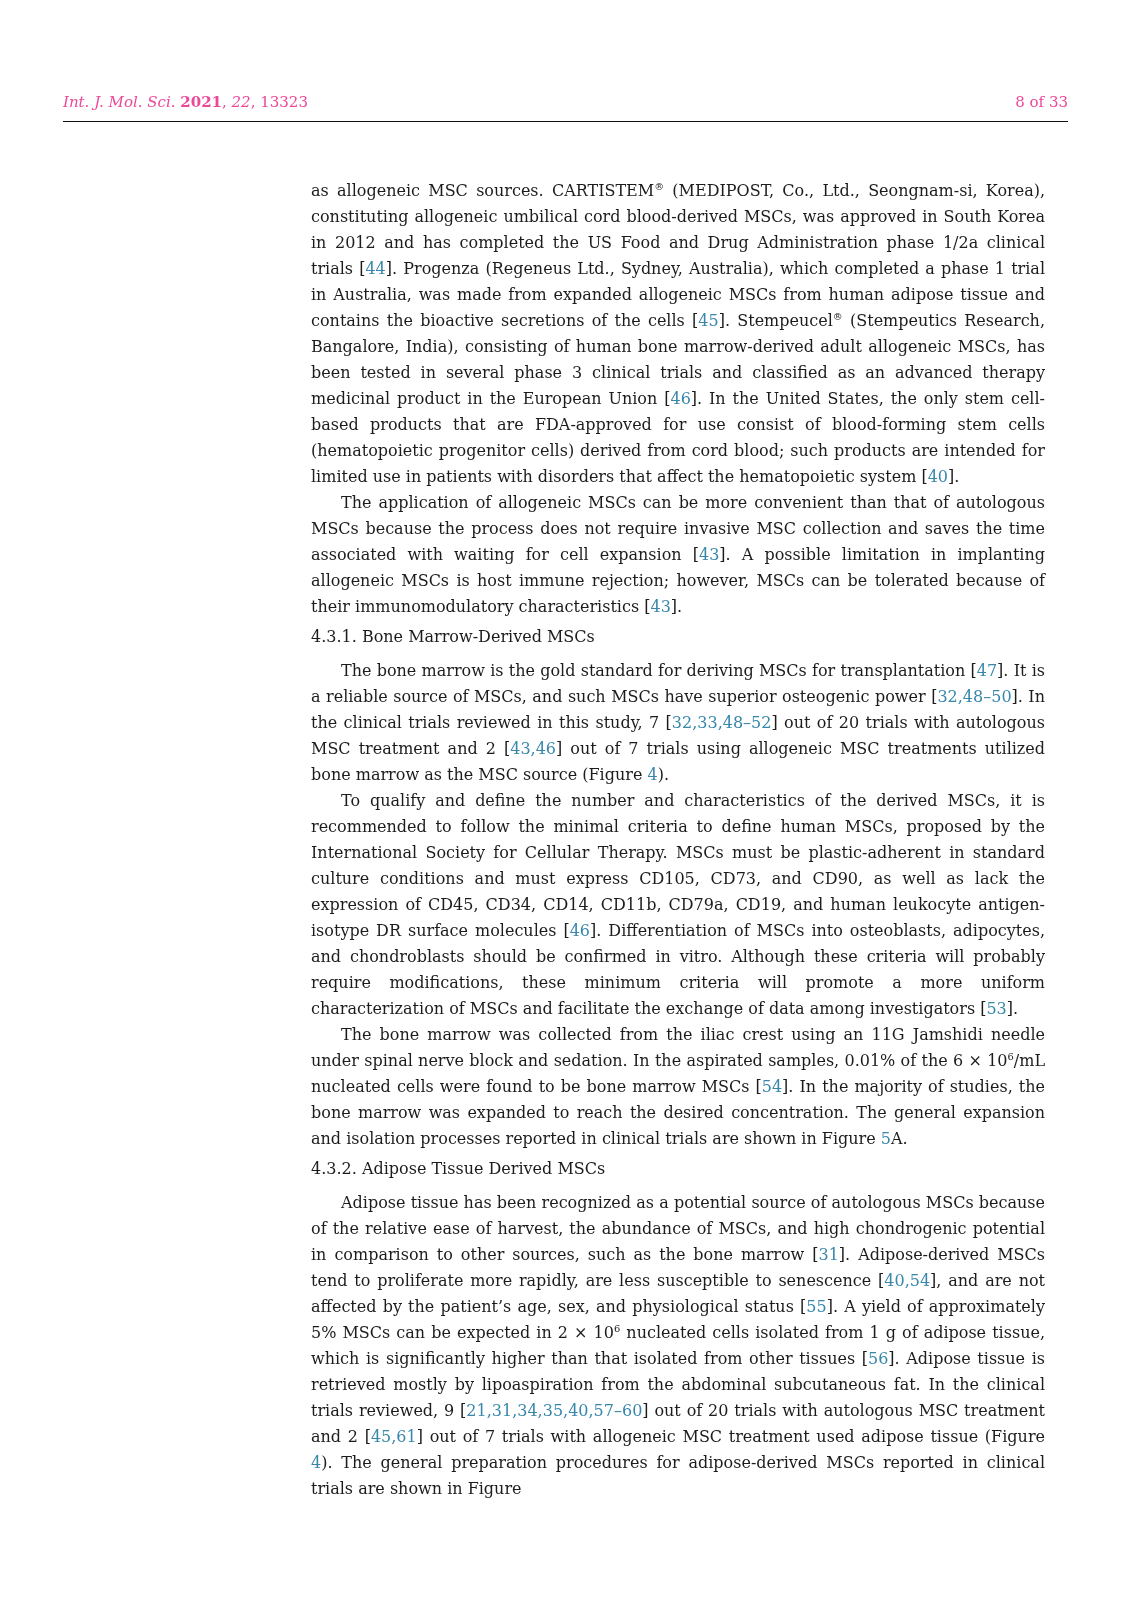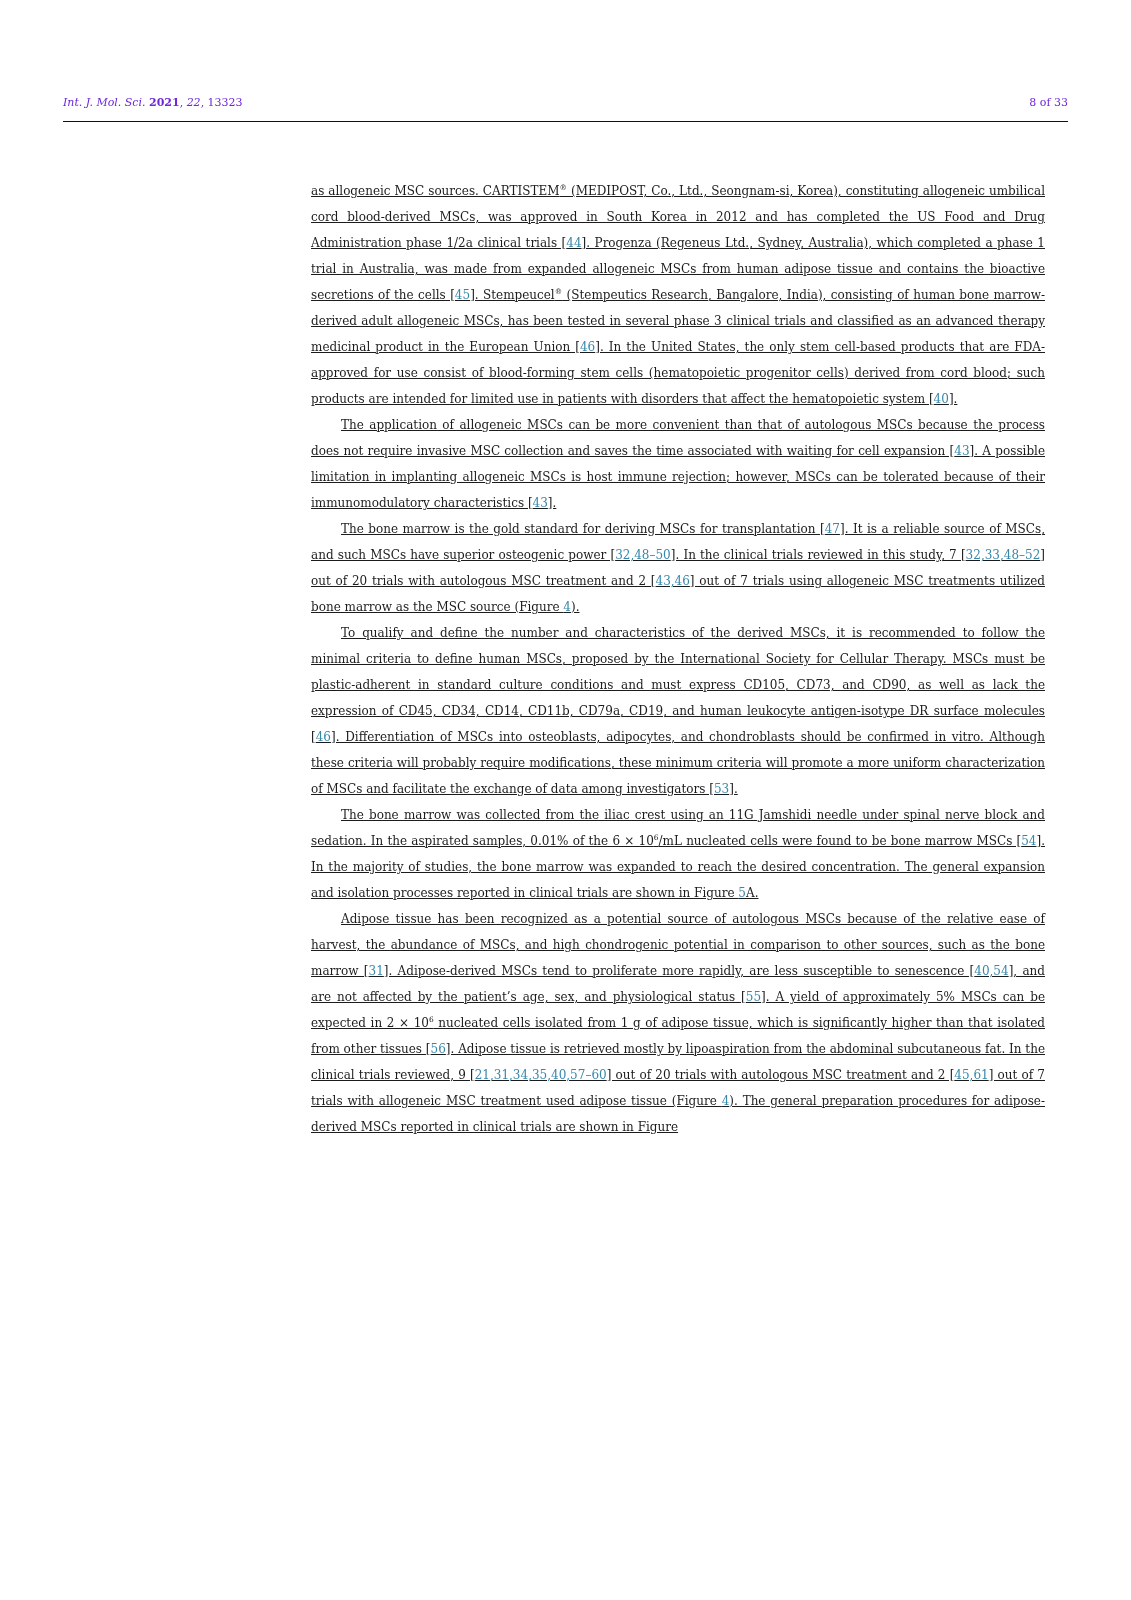--- a/index.html
+++ b/index.html
@@ -18,40 +18,39 @@
     padding: 0 63px;
     position: relative;
   }
   .header {
     padding-top: 93px;
     padding-bottom: 9px;
     display: flex;
     justify-content: space-between;
     align-items: flex-end;
     border-bottom: 1.4px solid #111;
-    font-size: 11px;
+    font-size: 15px;
     line-height: 19px;
-    color: #6d28d9;
+    color: #ec4899;
   }
   .article {
     margin-left: 248px;
     margin-top: 56px;
     width: 734px;
     font-size: 17px;
     line-height: 26px;
     text-align: justify;
     color: #1c1c1c;
   }
   .article p, .article h3 {
     margin: 0;
     padding: 0;
     font-weight: normal;
-    font-size: 12px;
+    font-size: 16px;
     line-height: 26px;
-    text-decoration: underline;
   }
   .blk-continuation { text-indent: 0; }
   .blk-paragraph { text-indent: 30px; }
   .blk-heading-italic {
     font-style: italic;
     margin-top: 19px !important;
     text-align: left;
   }
   .blk-heading {
     margin-top: 4px !important;
@@ -71,18 +70,20 @@
 <body style="color: rgb(28, 28, 28); background: rgb(255, 255, 255);">
 
 <div class="page">
   <div class="header">
     <span><span class="r-i">Int. J. Mol. Sci. </span><span class="r-b">2021</span><span>, </span><span class="r-i">22</span><span>, 13323</span></span>
     <span>8 of 33</span>
   </div>
   <div class="article">
       <p class="blk-continuation"><span>as allogeneic MSC sources. CARTISTEM</span><span class="r-sup">®</span><span> (MEDIPOST, Co., Ltd., Seongnam-si, Korea), constituting allogeneic umbilical cord blood-derived MSCs, was approved in South Korea in 2012 and has completed the US Food and Drug Administration phase 1/2a clinical trials [</span><span class="r-link">44</span><span>]. Progenza (Regeneus Ltd., Sydney, Australia), which completed a phase 1 trial in Australia, was made from expanded allogeneic MSCs from human adipose tissue and contains the bioactive secretions of the cells [</span><span class="r-link">45</span><span>]. Stempeucel</span><span class="r-sup">®</span><span> (Stempeutics Research, Bangalore, India), consisting of human bone marrow-derived adult allogeneic MSCs, has been tested in several phase 3 clinical trials and classified as an advanced therapy medicinal product in the European Union [</span><span class="r-link">46</span><span>]. In the United States, the only stem cell-based products that are FDA-approved for use consist of blood-forming stem cells (hematopoietic progenitor cells) derived from cord blood; such products are intended for limited use in patients with disorders that affect the hematopoietic system [</span><span class="r-link">40</span><span>].</span></p>
       <p class="blk-paragraph"><span>The application of allogeneic MSCs can be more convenient than that of autologous MSCs because the process does not require invasive MSC collection and saves the time associated with waiting for cell expansion [</span><span class="r-link">43</span><span>]. A possible limitation in implanting allogeneic MSCs is host immune rejection; however, MSCs can be tolerated because of their immunomodulatory characteristics [</span><span class="r-link">43</span><span>].</span></p>
+      <h3 class="blk-heading"><span>4.3.1. Bone Marrow-Derived MSCs</span></h3>
       <p class="blk-paragraph"><span>The bone marrow is the gold standard for deriving MSCs for transplantation [</span><span class="r-link">47</span><span>]. It is a reliable source of MSCs, and such MSCs have superior osteogenic power [</span><span class="r-link">32,48–50</span><span>]. In the clinical trials reviewed in this study, 7 [</span><span class="r-link">32,33,48–52</span><span>] out of 20 trials with autologous MSC treatment and 2 [</span><span class="r-link">43,46</span><span>] out of 7 trials using allogeneic MSC treatments utilized bone marrow as the MSC source (Figure </span><span class="r-link">4</span><span>).</span></p>
       <p class="blk-paragraph"><span>To qualify and define the number and characteristics of the derived MSCs, it is recommended to follow the minimal criteria to define human MSCs, proposed by the International Society for Cellular Therapy.  MSCs must be plastic-adherent in standard culture conditions and must express CD105, CD73, and CD90, as well as lack the expression of CD45, CD34, CD14, CD11b, CD79a, CD19, and human leukocyte antigen-isotype DR surface molecules [</span><span class="r-link">46</span><span>]. Differentiation of MSCs into osteoblasts, adipocytes, and chondroblasts should be confirmed in vitro.  Although these criteria will probably require modifications, these minimum criteria will promote a more uniform characterization of MSCs and facilitate the exchange of data among investigators [</span><span class="r-link">53</span><span>].</span></p>
       <p class="blk-paragraph"><span>The bone marrow was collected from the iliac crest using an 11G Jamshidi needle under spinal nerve block and sedation. In the aspirated samples, 0.01% of the 6 × 10</span><span class="r-sup">6</span><span>/mL nucleated cells were found to be bone marrow MSCs [</span><span class="r-link">54</span><span>]. In the majority of studies, the bone marrow was expanded to reach the desired concentration.  The general expansion and isolation processes reported in clinical trials are shown in Figure </span><span class="r-link">5</span><span>A.</span></p>
+      <h3 class="blk-heading"><span>4.3.2. Adipose Tissue Derived MSCs</span></h3>
       <p class="blk-paragraph"><span>Adipose tissue has been recognized as a potential source of autologous MSCs because of the relative ease of harvest, the abundance of MSCs, and high chondrogenic potential in comparison to other sources, such as the bone marrow [</span><span class="r-link">31</span><span>].  Adipose-derived MSCs tend to proliferate more rapidly, are less susceptible to senescence [</span><span class="r-link">40,54</span><span>], and are not affected by the patient’s age, sex, and physiological status [</span><span class="r-link">55</span><span>]. A yield of approximately 5% MSCs can be expected in 2 × 10</span><span class="r-sup">6</span><span> nucleated cells isolated from 1 g of adipose tissue, which is significantly higher than that isolated from other tissues [</span><span class="r-link">56</span><span>]. Adipose tissue is retrieved mostly by lipoaspiration from the abdominal subcutaneous fat. In the clinical trials reviewed, 9 [</span><span class="r-link">21,31,34,35,40,57–60</span><span>] out of 20 trials with autologous MSC treatment and 2 [</span><span class="r-link">45,61</span><span>] out of 7 trials with allogeneic MSC treatment used adipose tissue (Figure </span><span class="r-link">4</span><span>). The general preparation procedures for adipose-derived MSCs reported in clinical trials are shown in Figure </span></p>
     </div>
 </div>
 
 </body></html>

